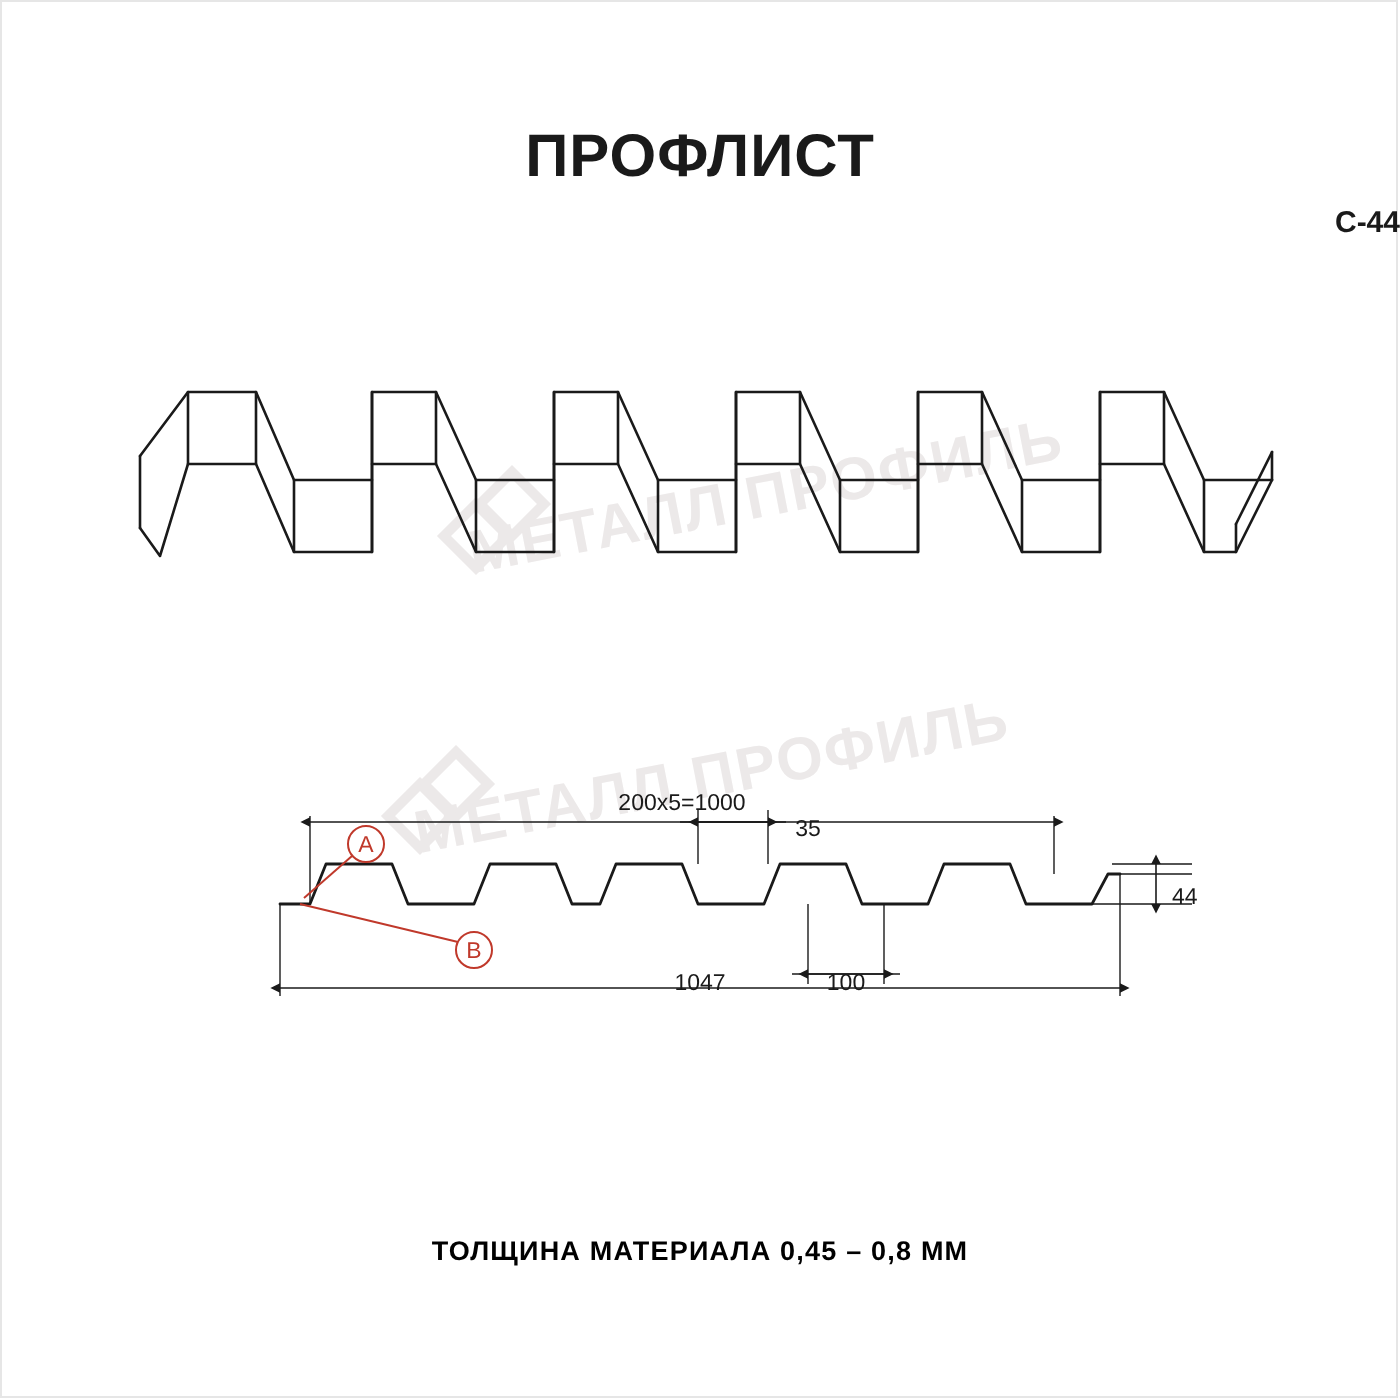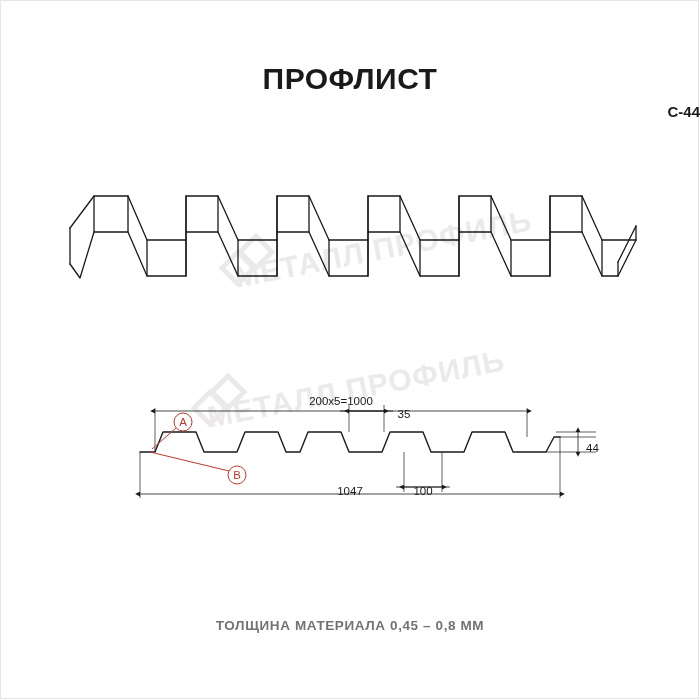--- a/index.html
+++ b/index.html
@@ -50,21 +50,21 @@
     color: #1a1a1a;
   }
   .footer-note {
     position: absolute;
     left: 0; right: 0;
     top: 618px;
     text-align: center;
     font-size: 13.5px;
     font-weight: bold;
     letter-spacing: 0.6px;
-    color: #737373;
+    color: #000000;
   }
   
   .watermark {
     position: absolute;
     color: #ece9e9;
     font-weight: bold;
     font-size: 30px;
     letter-spacing: 1px;
     white-space: nowrap;
     user-select: none;

